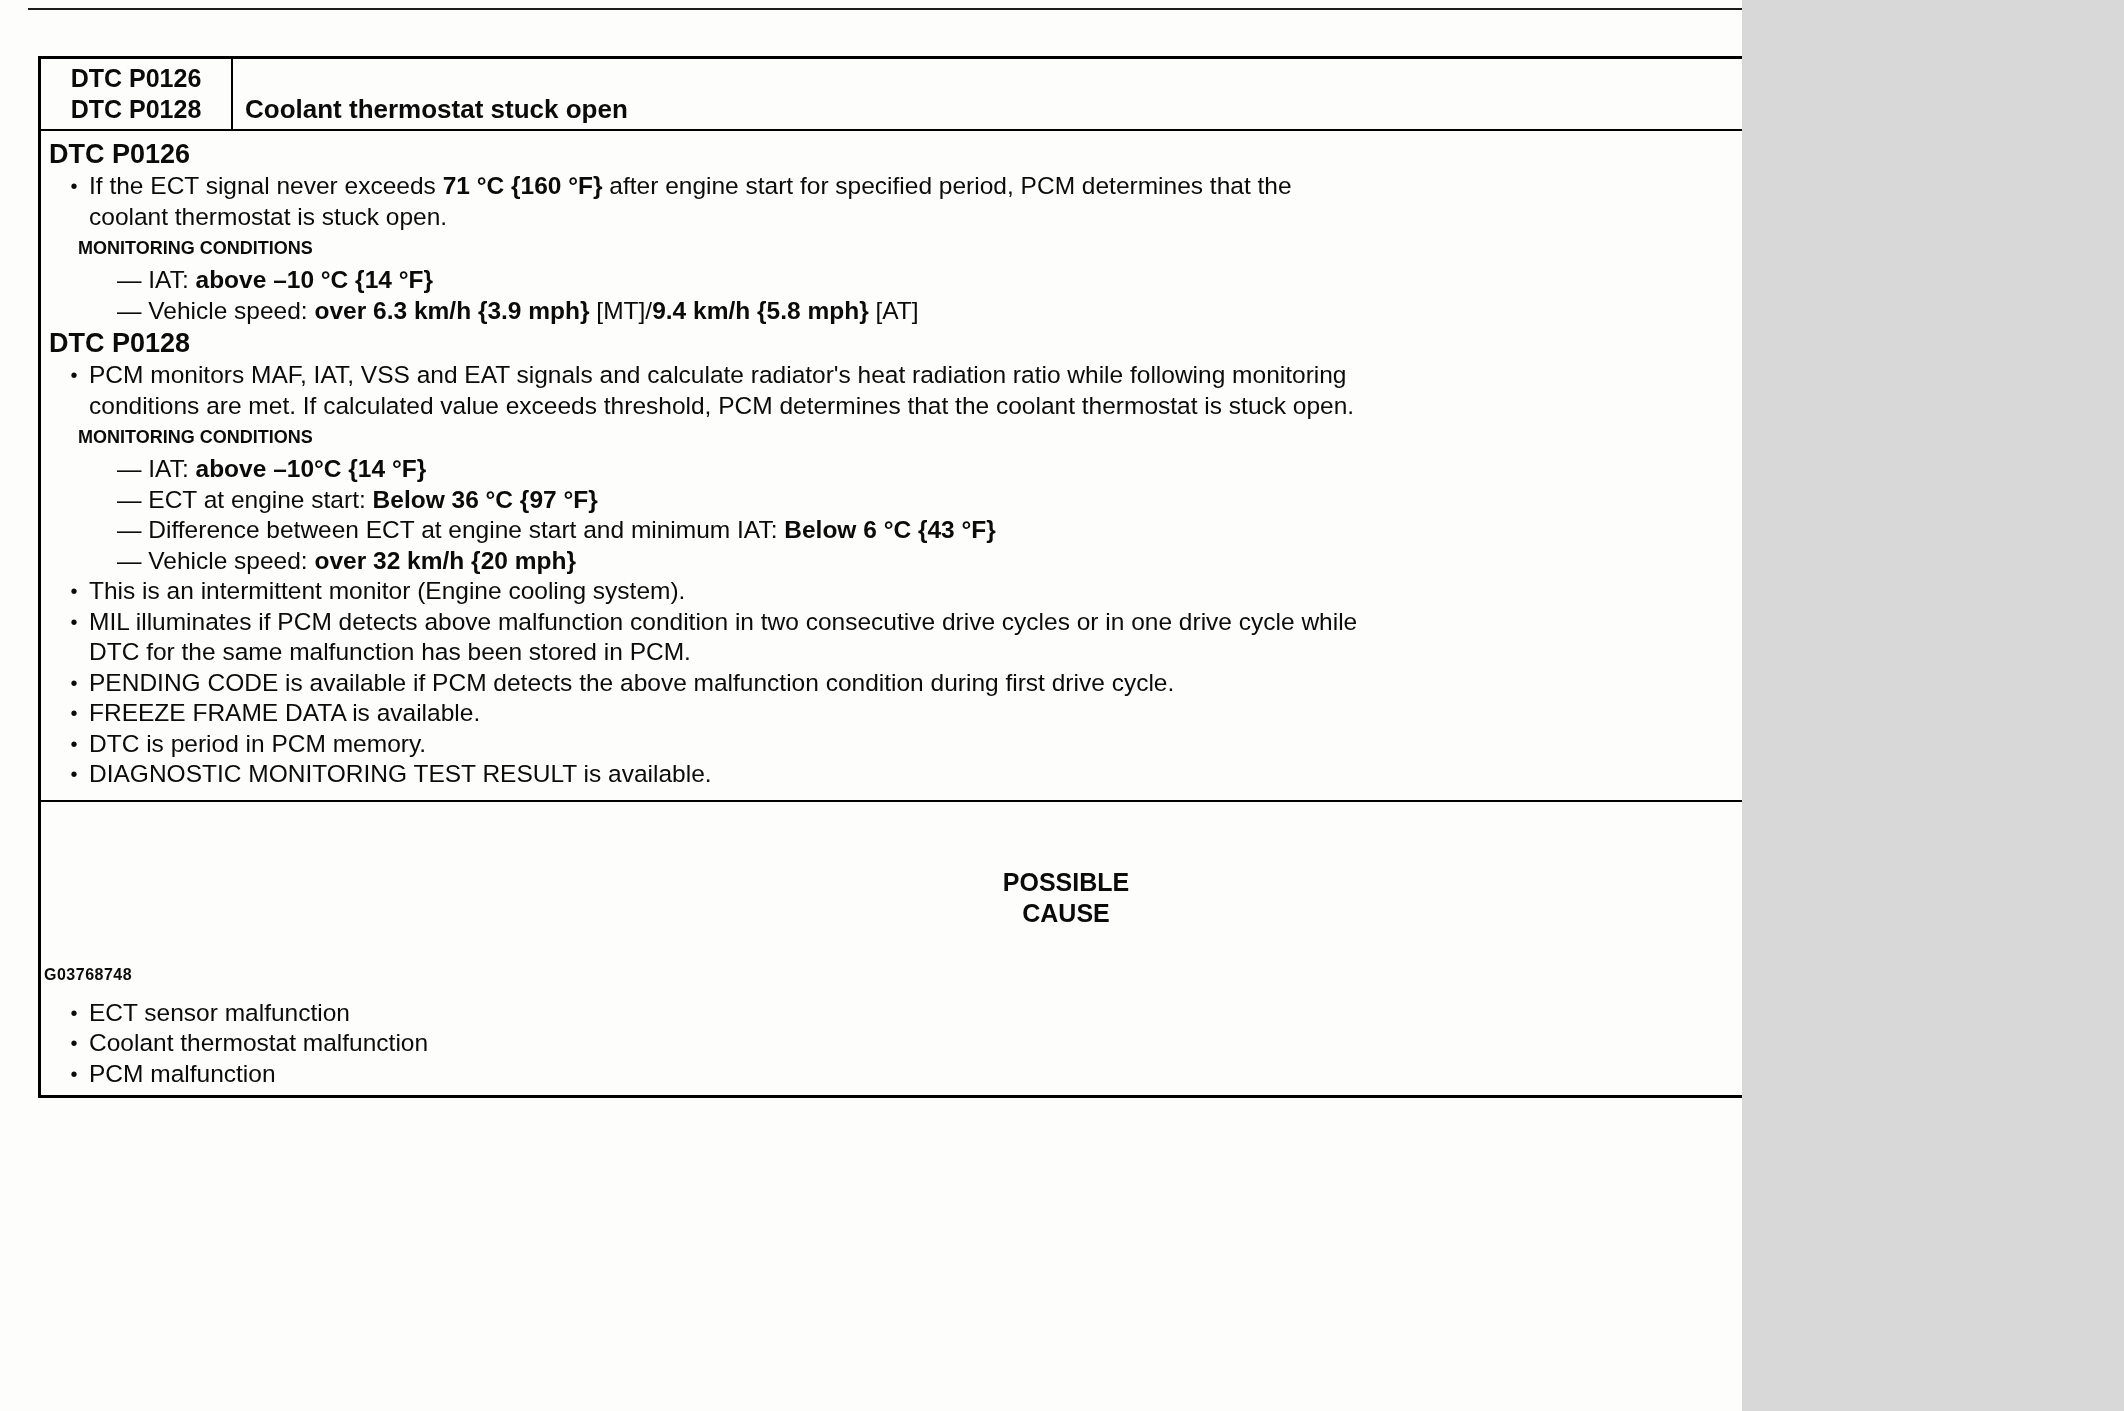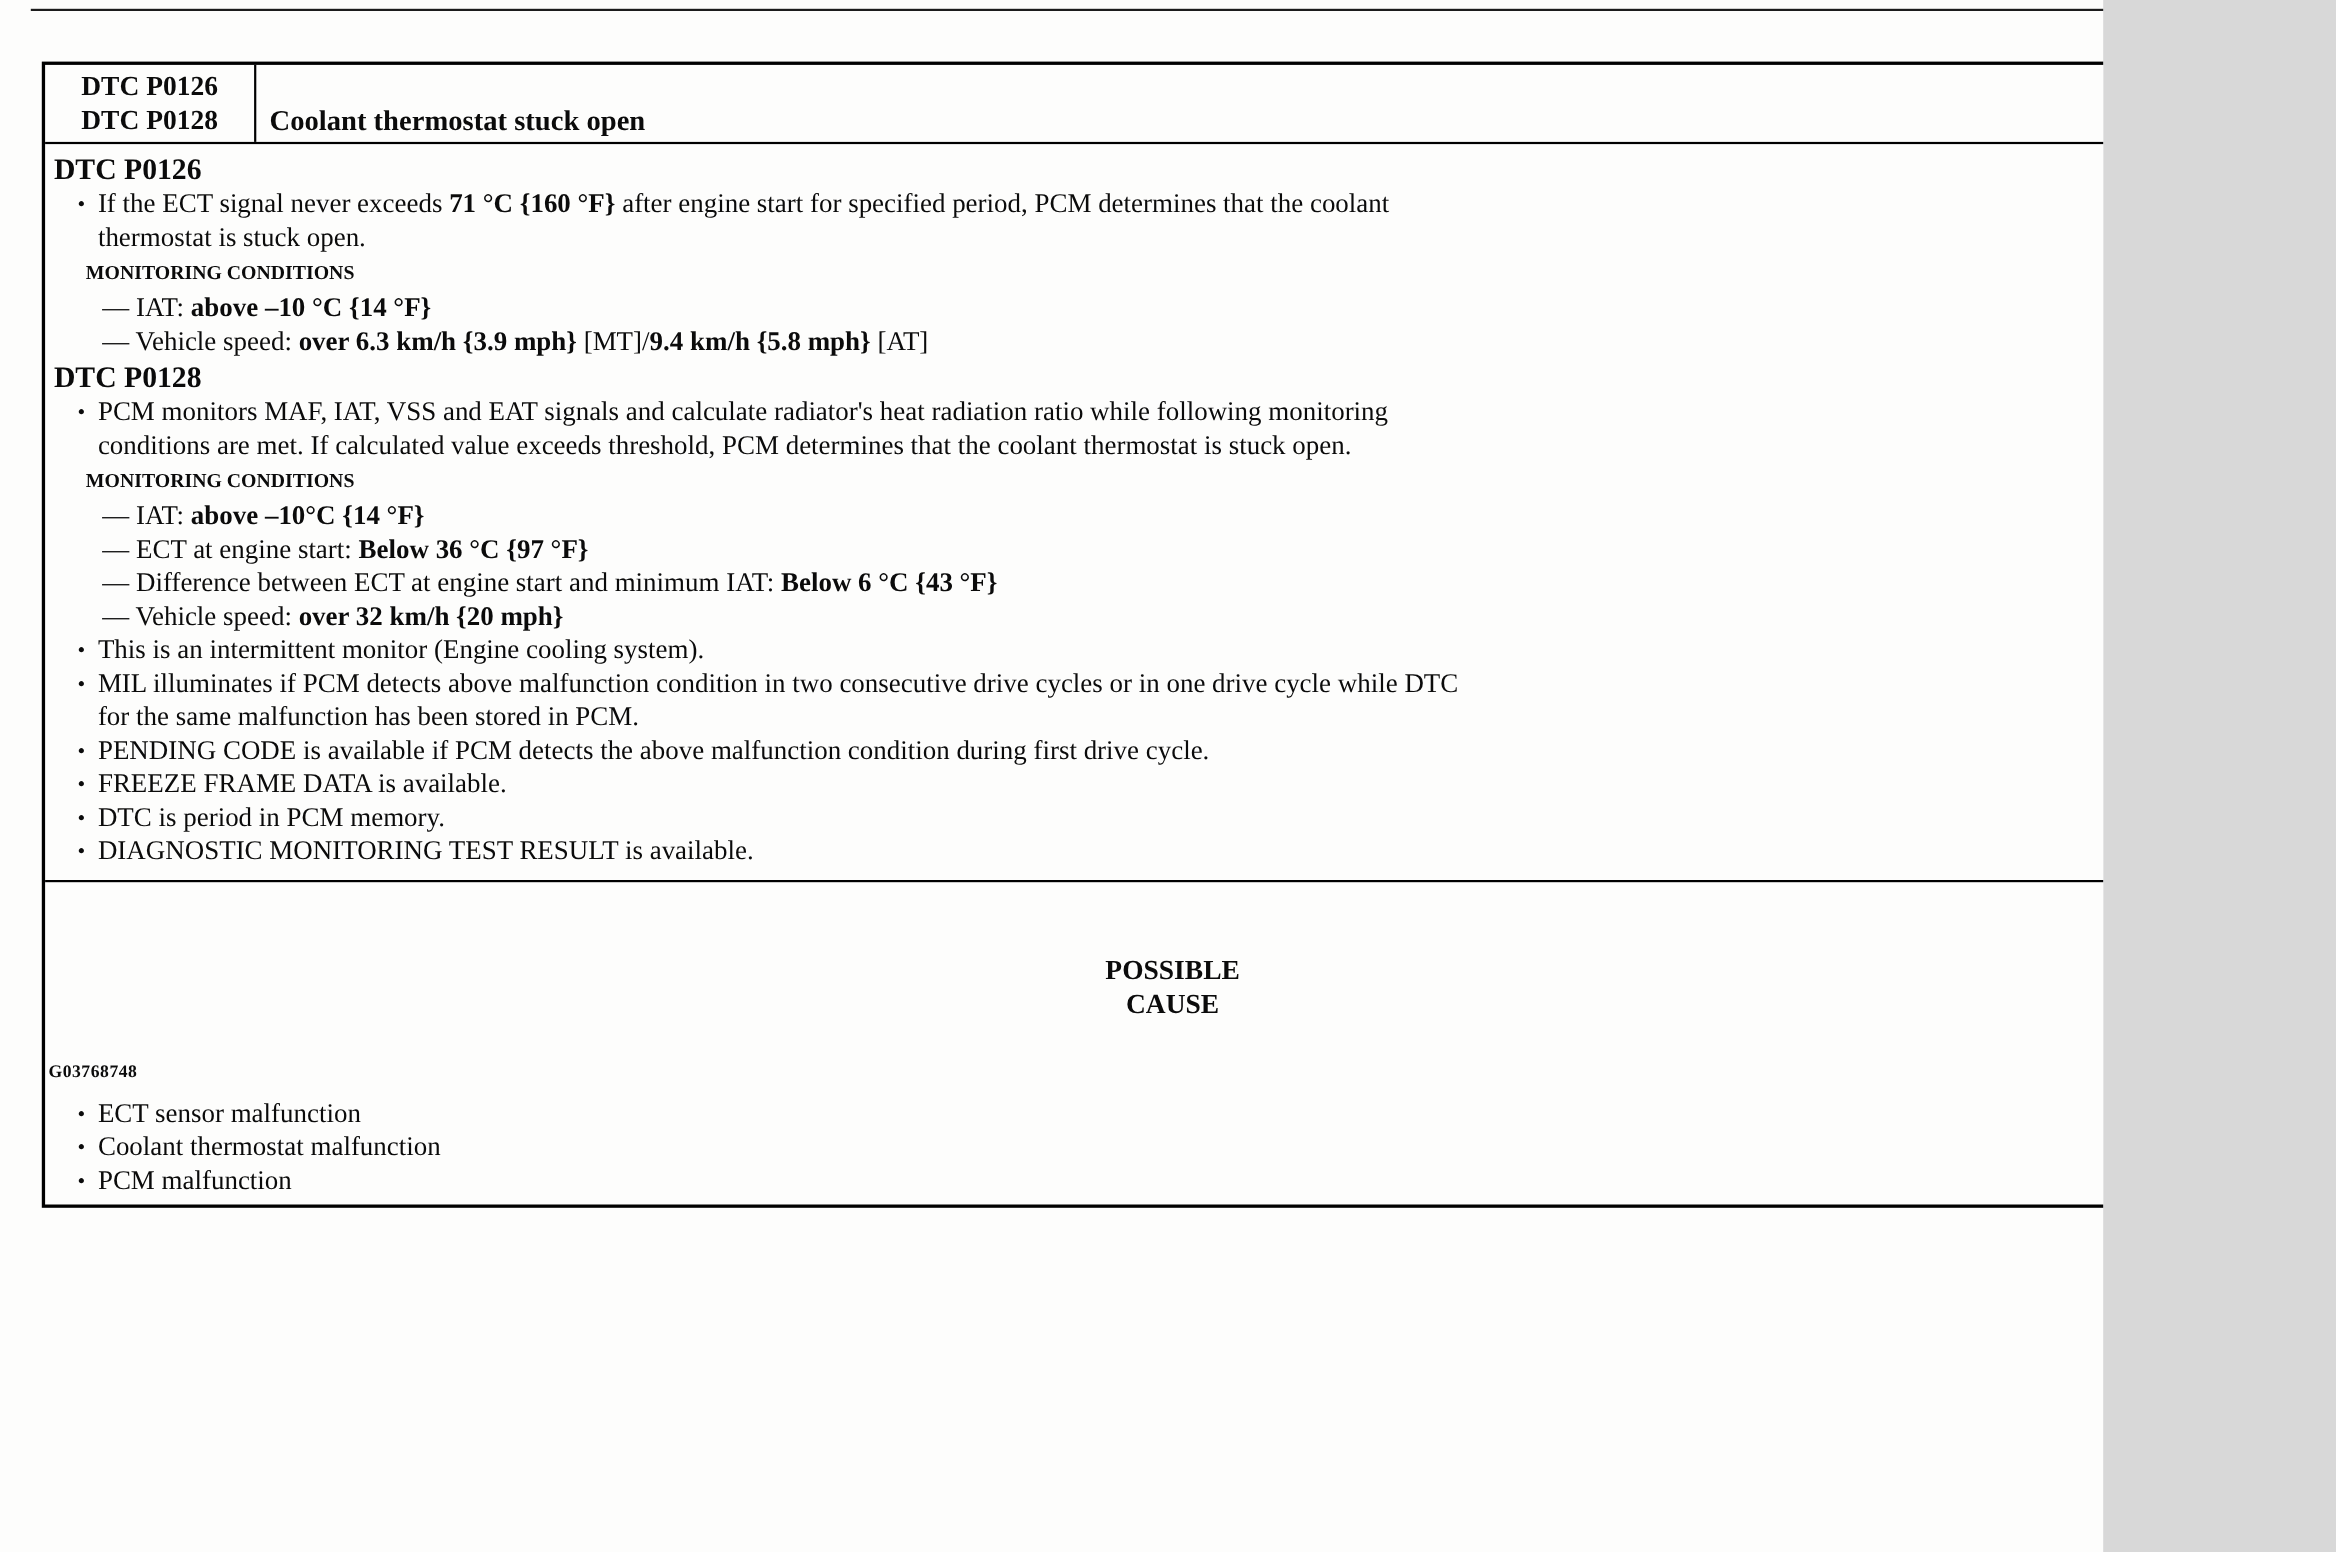--- a/index.html
+++ b/index.html
@@ -1,22 +1,22 @@
 <!DOCTYPE html>
 <html style="--border: #000000; --text: #0b0b0b; --paper: #fdfdfc;"><head>
 <meta charset="utf-8">
 <style>
   :root { --border:#000000; --text:#0b0b0b; --paper:#fdfdfc; }
   * { box-sizing: border-box; }
   html, body { margin:0; padding:0; }
   body { background:#d8d8d8; }
   .page {
-    position:relative; width:1912px; height:1411px;
+    position:relative; width:1742px; height:1411px;
     background:var(--paper); color:var(--text);
-    font-family:Liberation Serif, serif;
+    font-family:Liberation Sans, sans-serif;
     overflow:hidden;
   }
   .top-rule { position:absolute; top:8px; left:28px; width:2076px; height:2px; background:#1c1c1c; }
   .dtc-table { position:absolute; left:38px; top:56px; width:2058px; border:3px solid var(--border); background:var(--paper); }
   .row { display:flex; border-bottom:2px solid var(--border); }
   .row:last-child { border-bottom:none; }
   .left-cell {
     flex:0 0 192px; border-right:2px solid var(--border);
     display:flex; flex-direction:column; justify-content:center; align-items:center;
     text-align:center; font-weight:bold; font-size:25px; line-height:31px; padding:4px 6px;
@@ -24,21 +24,21 @@
   .right-cell { flex:1; min-width:0; }
   .header-row { min-height:70px; }
   .title-cell { display:flex; align-items:flex-end; font-weight:bold; font-size:26px; padding:4px 12px; }
   .content-cell { padding:6px 12px 10px 8px; }
   .cause-row { min-height:96px;flex-direction:column; }
   .cause-row .content-cell { padding-top:4px; padding-bottom:6px; }
 
   .blk { font-size:24.5px; line-height:30.5px; max-width:1310px; }
   .blk.heading { font-size:27px; line-height:34px; font-weight:bold; }
   .blk.subheading { font-size:18px; line-height:33px; font-weight:bold; margin-left:29px; }
-  .blk.dash { margin-left:44px; }
+  .blk.dash { margin-left:68px; }
   .blk.bullet { display:flex; align-items:flex-start; }
   .dot { flex:0 0 30px; margin-left:10px; text-align:center; font-size:20px; line-height:30.5px; }
   .txt { flex:1; min-width:0; }
   .b { font-weight:bold; }
 
   .figure-id { position:absolute; left:44px; top:966px; font-size:16px; font-weight:bold; letter-spacing:0.5px; }
 </style>
 </head>
 <body>
 

